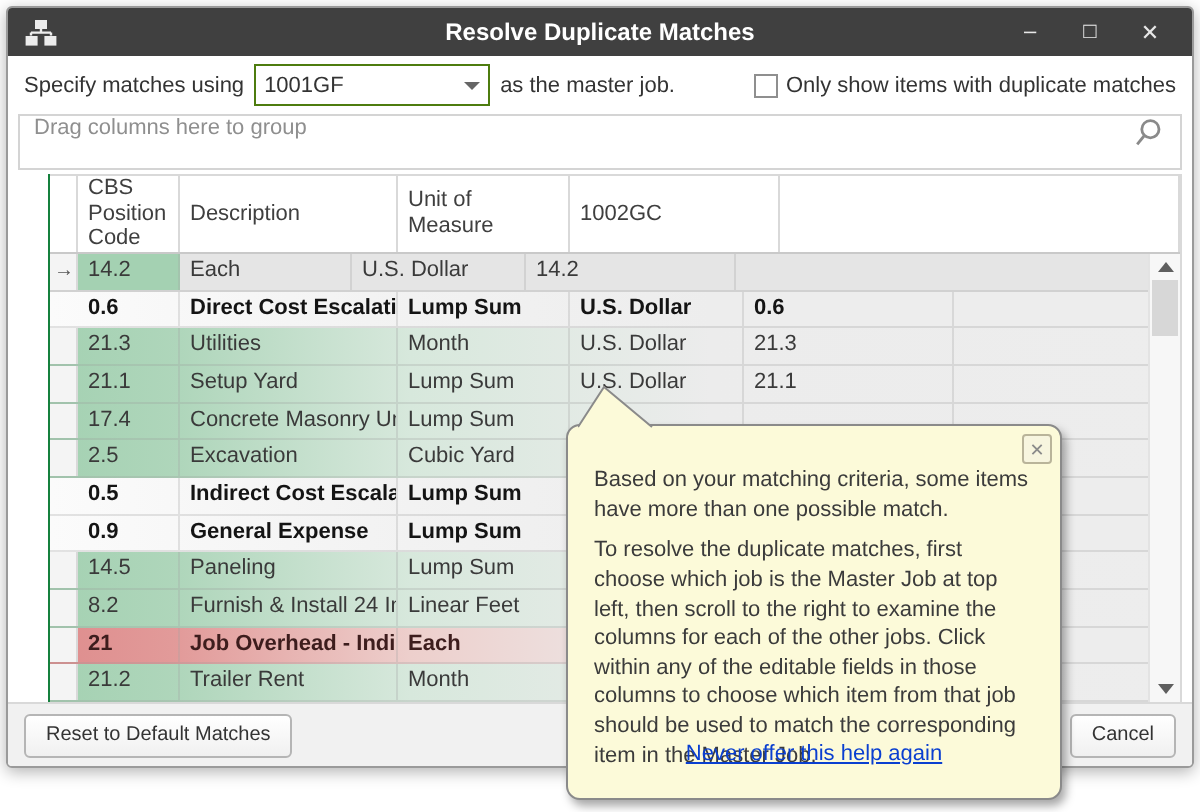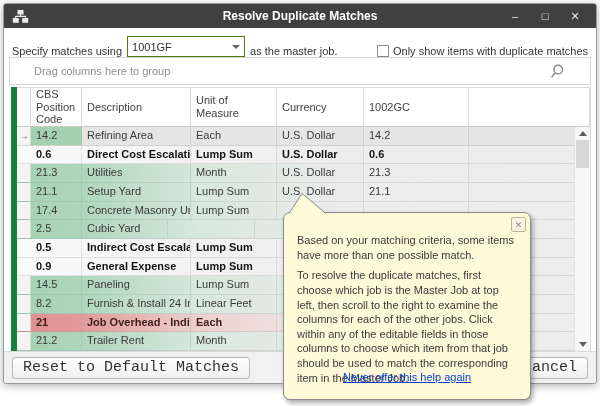--- a/index.html
+++ b/index.html
@@ -14,35 +14,35 @@
 
   .titlebar { height:24px; background:#404040; color:#fff; display:flex;
               align-items:center; position:relative; border-radius:2px 2px 0 0; flex:0 0 auto; }
   .titlebar .appicon { margin-left:8px; display:flex; align-items:center; }
   .titlebar .title { position:absolute; left:0; right:0; text-align:center;
                      font-size:12px; font-weight:bold; pointer-events:none; }
   .winbtns { margin-left:auto; display:flex; margin-right:6px; z-index:2; }
   .winbtn { width:30px; height:22px; display:flex; align-items:center; justify-content:center;
             color:#e8e8e8; font-size:11px; cursor:default; }
 
-  .toolbar { height:29px; display:flex; align-items:flex-end; padding:0 8px;
+  .toolbar { height:29px; display:flex; align-items:center; padding:0 8px;
              font-size:11px; color:#333; flex:0 0 auto; }
   .combo { width:118px; height:21px; margin:0 5px; border:1px solid #4d7c0f; background:#fff;
            display:flex; align-items:center; padding:0 4px; font-size:11px; }
   .combo .arrow { margin-left:auto; width:0; height:0; border-left:4px solid transparent;
                   border-right:4px solid transparent; border-top:4px solid #666; }
   .chkwrap { margin-left:auto; display:flex; align-items:center; gap:4px; }
   .chk { width:12px; height:12px; border:1px solid #8f8f8f; background:#fff; }
 
   .groupbar { margin:0 5px; height:28px; border:1px solid #d4d4d4; display:flex;
-              align-items:center; padding:0 24px; font-size:11px; color:#8f8f8f; flex:0 0 auto; }
+              align-items:flex-start; padding:0 7px; font-size:11px; color:#8f8f8f; flex:0 0 auto; }
   .groupbar svg { margin-left:auto; }
 
   
-  .grid { margin:2px 5px 0 7px; flex:0 0 auto; border-left:6px solid #15803d;
+  .grid { margin:2px 5px 0 20px; flex:0 0 auto; border-left:1px solid #15803d;
           border-right:1px solid #d9d9d9; position:relative; background:#fff; }
   .ghead { display:flex; height:40px; border-top:1px solid #d9d9d9; border-bottom:1px solid #c9c9c9;
            font-size:11px; color:#3f3f3f; background:#fff; }
   .ghead .hcell { display:flex; align-items:center; padding:2px 5px; border-right:1px solid #d9d9d9;
                   line-height:1.15; }
   .gbody { height:224px; position:relative; overflow:hidden; }
 
   .cell  { padding:0 5px; font-size:11px; color:#3a3a3a; line-height:17.6px;
            border-right:1px solid rgba(160,160,160,.28); white-space:nowrap; overflow:hidden; }
   .col-ind   { width:14px; flex:0 0 14px; }
@@ -74,22 +74,22 @@
             border-bottom:5px solid #5f5f5f; }
   .tri-dn { width:0; height:0; border-left:4px solid transparent; border-right:4px solid transparent;
             border-top:5px solid #5f5f5f; }
   .sthumb { position:absolute; left:1px; top:13px; width:13px; height:28px; background:#d7d7d7; }
 
   
   .footer { flex:1; background:#f1f1f1; border-top:1px solid #d9d9d9; display:flex;
             align-items:center; padding:0 8px; justify-content:space-between;
             border-radius:0 0 2px 2px; }
   .btn { height:22px; background:linear-gradient(#ffffff,#f0f0f0); border:1px solid #b5b5b5;
-         border-radius:3px; font-size:15px; color:#333; padding:0 10px;
-         font-family:Liberation Mono, monospace; }
+         border-radius:3px; font-size:10px; color:#333; padding:0 10px;
+         font-family:Liberation Sans, sans-serif; }
 
   
   .balloon { position:absolute; left:283px; top:212px; width:248px; height:188px;
              background:#fcfad9; border:1px solid #8a8a8a; border-radius:7px;
              box-shadow:2px 3px 5px rgba(0,0,0,.35); z-index:20; font-size:11px; color:#3b3b3b; }
   .balloon .tail { position:absolute; left:5px; top:-20px; }
   .balloon .bclose { position:absolute; top:4px; right:4px; width:15px; height:15px;
              border:1px solid #b9b49a; background:#f7f5df; color:#8a8a8a; font-size:9px;
              display:flex; align-items:center; justify-content:center; border-radius:2px; }
   .balloon .btext { padding:20px 13px 0 13px; line-height:1.33; }
@@ -140,30 +140,28 @@
         <line x1="6" y1="10" x2="2.6" y2="14.2" stroke="#8a8a8a" stroke-width="1.4"></line>
       </svg>
     </div>
 
     <div class="grid">
       <div class="ghead">
         <div class="hcell col-ind"></div>
         <div class="hcell col-cbs">CBS Position Code</div>
         <div class="hcell col-desc">Description</div>
         <div class="hcell col-uom">Unit of Measure</div>
-        <div class="hcell col-cur">Currency</div>
         <div class="hcell col-match">1002GC</div>
         <div class="hcell col-fill"></div>
       </div>
       <div class="gbody">
 
         <div class="grow green current">
             <div class="cell col-ind">→</div>
             <div class="cell col-cbs">14.2</div>
-            <div class="cell col-desc">Refining Area</div>
             <div class="cell col-uom">Each</div>
             <div class="cell col-cur">U.S. Dollar</div>
             <div class="cell col-match">14.2</div>
             <div class="cell col-fill"></div>
           </div>
           <div class="grow summary">
             <div class="cell col-ind"></div>
             <div class="cell col-cbs">0.6</div>
             <div class="cell col-desc">Direct Cost Escalation</div>
             <div class="cell col-uom">Lump Sum</div>
@@ -194,20 +192,21 @@
             <div class="cell col-cbs">17.4</div>
             <div class="cell col-desc">Concrete Masonry Units</div>
             <div class="cell col-uom">Lump Sum</div>
             <div class="cell col-cur"></div>
             <div class="cell col-match"></div>
             <div class="cell col-fill"></div>
           </div>
           <div class="grow green">
             <div class="cell col-ind"></div>
             <div class="cell col-cbs">2.5</div>
+            <div class="cell col-desc">Excavation</div>
             <div class="cell col-uom">Cubic Yard</div>
             <div class="cell col-cur"></div>
             <div class="cell col-match"></div>
             <div class="cell col-fill"></div>
           </div>
           <div class="grow summary">
             <div class="cell col-ind"></div>
             <div class="cell col-cbs">0.5</div>
             <div class="cell col-desc">Indirect Cost Escalation</div>
             <div class="cell col-uom">Lump Sum</div>

